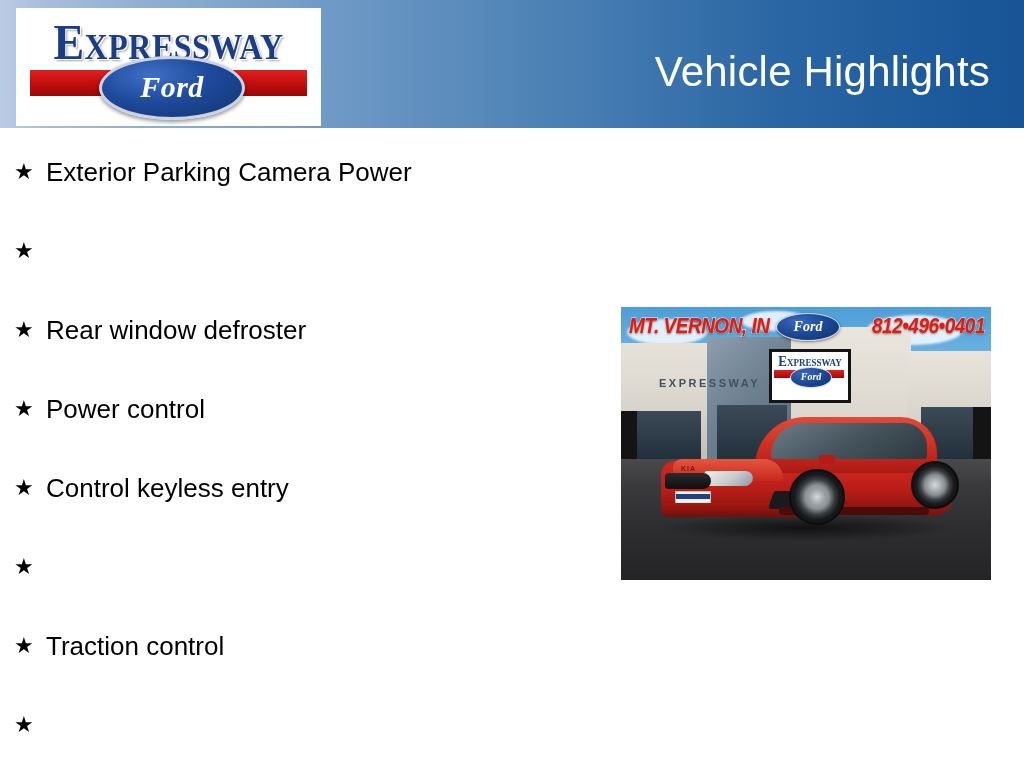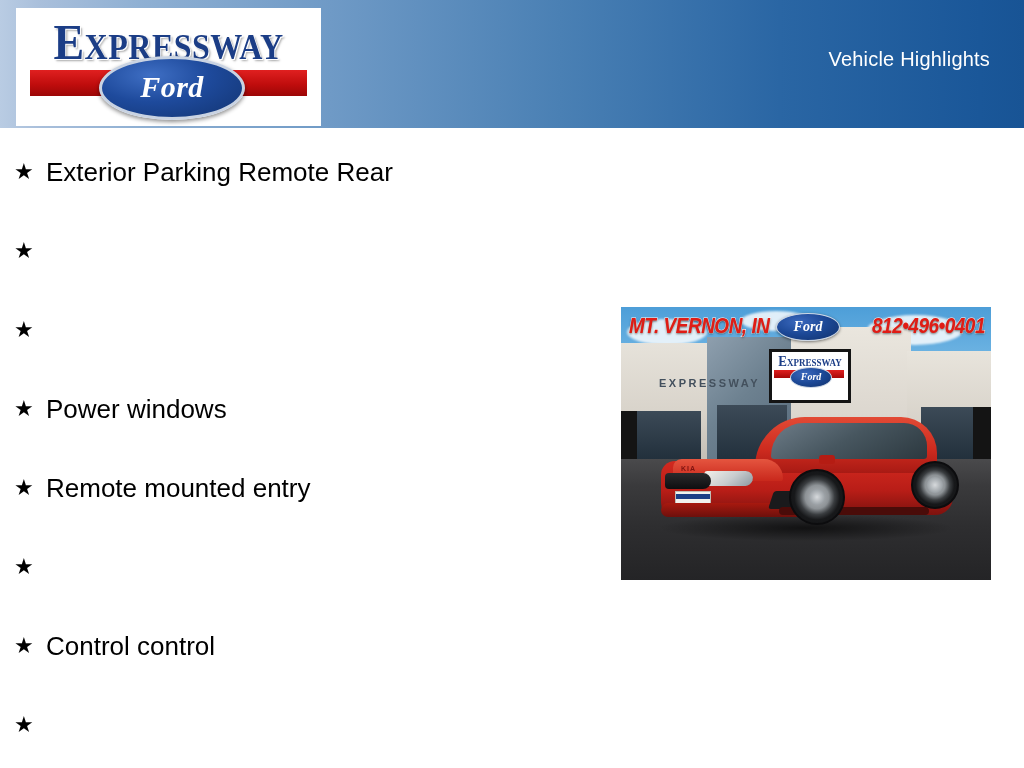--- a/index.html
+++ b/index.html
@@ -95,21 +95,21 @@
     font-size: 30px;
     color: #ffffff;
     letter-spacing: 0.5px;
   }
 
   
   #page-title {
     position: absolute;
     right: 34px;
     top: 48px;
-    font-size: 20px;
+    font-size: 42px;
     color: #ffffff;
     letter-spacing: 0.2px;
     white-space: nowrap;
   }
 
   
   #features-list {
     position: absolute;
     left: 0;
     top: 144px;
@@ -346,42 +346,43 @@
   <div class="logo-oval">
     <div class="logo-oval-text">Ford</div>
   </div>
 </div>
 
 <div id="page-title">Vehicle Highlights</div>
 
 <ul id="features-list">
   <li class="feature-item">
     <span class="feature-star">★</span>
-    <span class="feature-label">Exterior Parking Remote Rear</span>
-  </li>
-  <li class="feature-item">
-    <span class="feature-star">★</span>
-  </li>
-  <li class="feature-item">
-    <span class="feature-star">★</span>
-  </li>
-  <li class="feature-item">
-    <span class="feature-star">★</span>
-    <span class="feature-label">Power windows</span>
-  </li>
-  <li class="feature-item">
-    <span class="feature-star">★</span>
-    <span class="feature-label">Remote mounted entry</span>
-  </li>
-  <li class="feature-item">
-    <span class="feature-star">★</span>
-  </li>
-  <li class="feature-item">
-    <span class="feature-star">★</span>
-    <span class="feature-label">Control control</span>
+    <span class="feature-label">Exterior Parking Camera Power</span>
+  </li>
+  <li class="feature-item">
+    <span class="feature-star">★</span>
+  </li>
+  <li class="feature-item">
+    <span class="feature-star">★</span>
+    <span class="feature-label">Rear window defroster</span>
+  </li>
+  <li class="feature-item">
+    <span class="feature-star">★</span>
+    <span class="feature-label">Power control</span>
+  </li>
+  <li class="feature-item">
+    <span class="feature-star">★</span>
+    <span class="feature-label">Control keyless entry</span>
+  </li>
+  <li class="feature-item">
+    <span class="feature-star">★</span>
+  </li>
+  <li class="feature-item">
+    <span class="feature-star">★</span>
+    <span class="feature-label">Traction control</span>
   </li>
   <li class="feature-item">
     <span class="feature-star">★</span>
   </li>
 </ul>
 
 <div id="vehicle-photo">
 
   <div class="ph-sky"></div>
   <div class="ph-cloud" style="left:6px;  top:12px; width:80px; height:26px;"></div>

